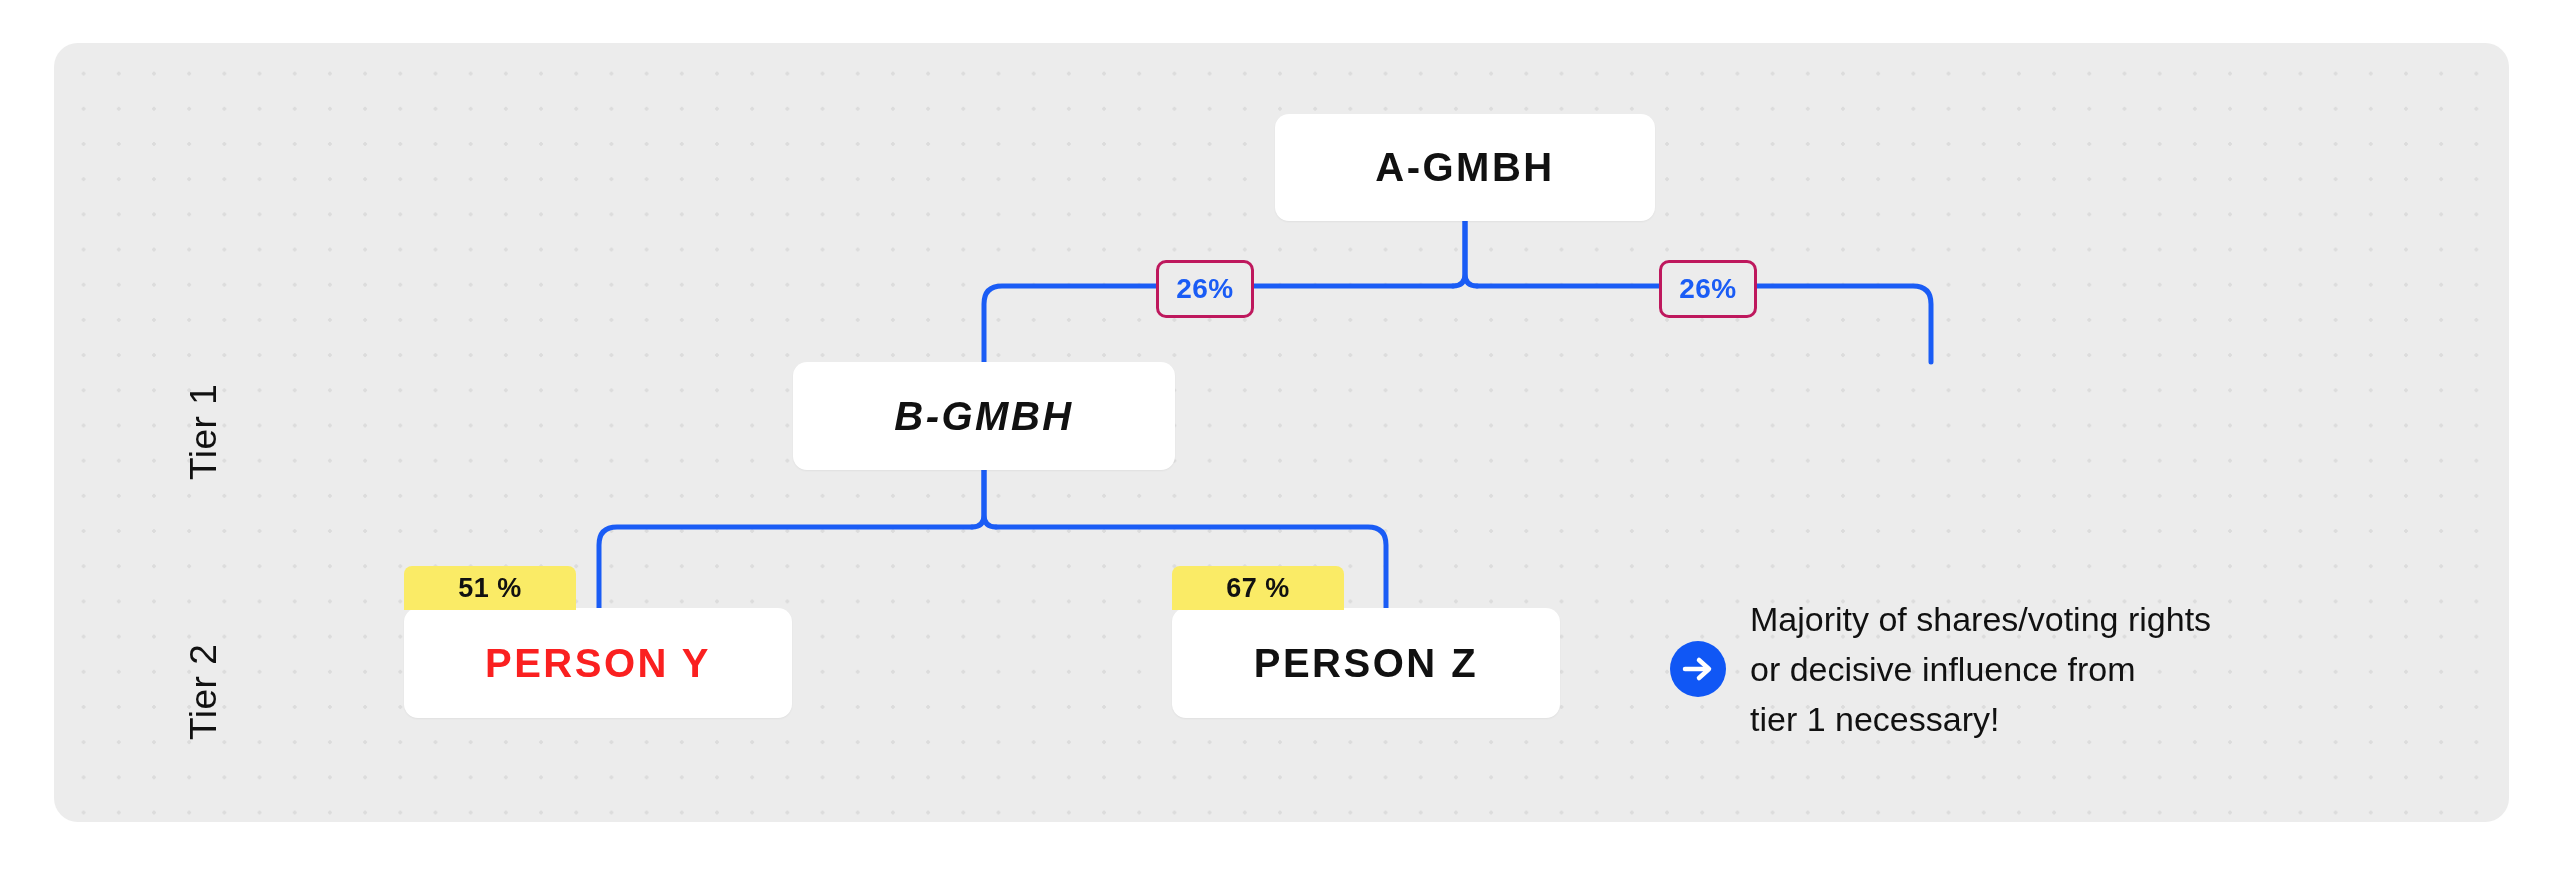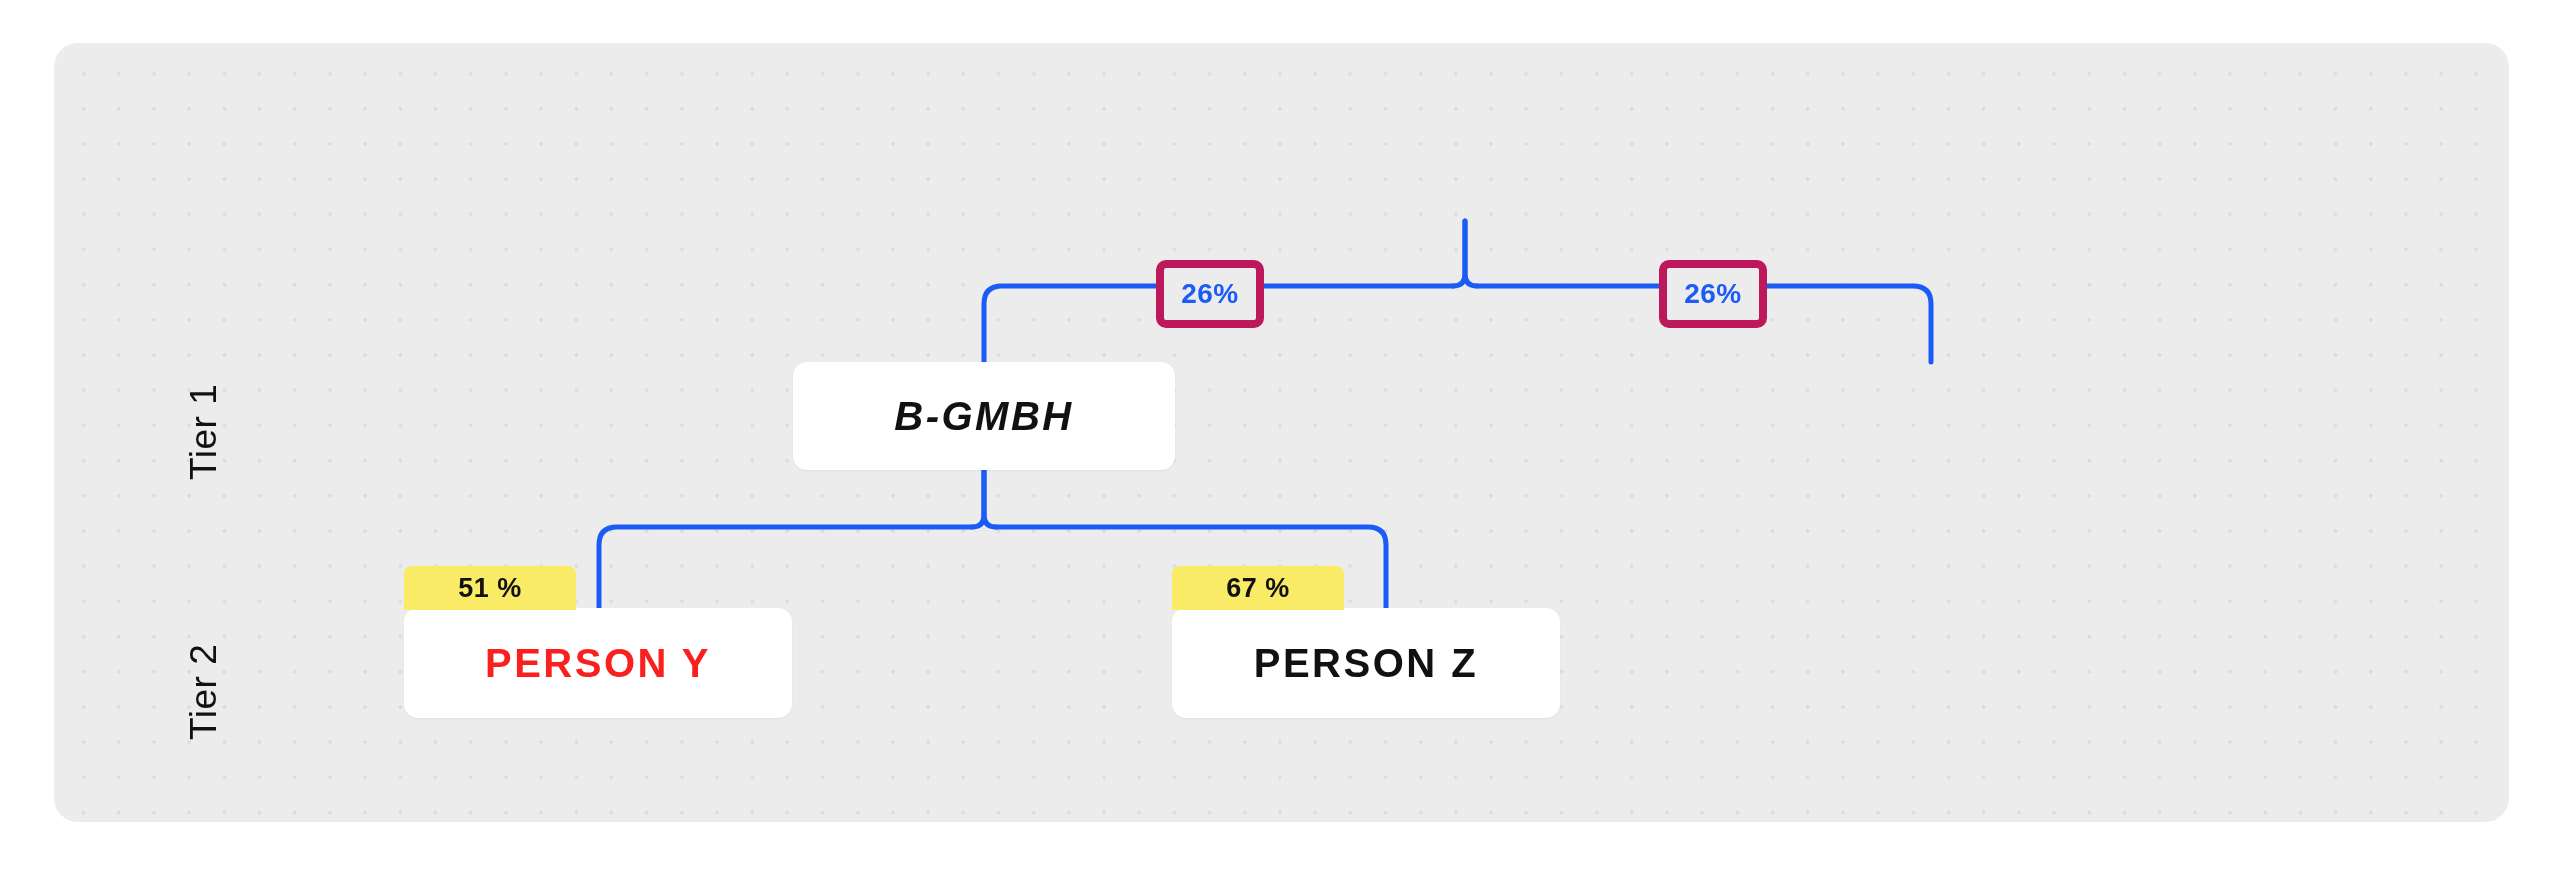--- a/index.html
+++ b/index.html
@@ -87,21 +87,21 @@
 
   #node-a-gmbh  { left: 1275px; top: 114px; width: 380px;  height: 107px; }
   #node-b-gmbh  { left: 793px;  top: 362px; width: 382px;  height: 108px; font-style: italic; }
   #node-person-x{ left: 1740px; top: 362px; width: 382px;  height: 108px; }
   #node-person-y{ left: 404px;  top: 608px; width: 388px;  height: 110px; }
   #node-person-z{ left: 1172px; top: 608px; width: 388px;  height: 110px; }
 
   
   .pct-pill {
     position: absolute;
-    border: 8px solid #be185d;
+    border: 3px solid #be185d;
     background: #ececec;
     border-radius: 10px;
     color: #1a5cf5;
     font-size: 28px;
     font-weight: 700;
     letter-spacing: 0.5px;
     display: flex;
     align-items: center;
     justify-content: center;
     height: 52px;
@@ -170,34 +170,47 @@
     <path class="conn-path" d="M 1477 286 L 1913 286 Q 1931 286 1931 304 L 1931 362"></path>
 
     <path class="conn-path" d="M 984 470 L 984 515 Q 984 527 972 527"></path>
     <path class="conn-path" d="M 984 470 L 984 515 Q 984 527 996 527"></path>
 
     <path class="conn-path" d="M 972 527 L 617 527 Q 599 527 599 545 L 599 608"></path>
 
     <path class="conn-path" d="M 996 527 L 1368 527 Q 1386 527 1386 545 L 1386 608"></path>
   </svg>
 
+  <div class="node dark" id="node-a-gmbh">
+    <span class="node-text">A-GMBH</span>
+  </div>
 
   <div class="node dark" id="node-b-gmbh">
     <span class="node-text">B-GMBH</span>
   </div>
 
 
   <div class="node red" id="node-person-y">
     <span class="node-text">PERSON Y</span>
   </div>
 
   <div class="node dark" id="node-person-z">
     <span class="node-text">PERSON Z</span>
   </div>
 
   <div class="pct-pill" id="pct-left">26%</div>
   <div class="pct-pill" id="pct-right">26%</div>
 
   <div class="pct-badge" id="badge-y">51 %</div>
   <div class="pct-badge" id="badge-z">67 %</div>
 
+  <div class="note">
+    <svg class="note-icon" viewBox="0 0 56 56">
+      <circle cx="28" cy="28" r="28" fill="#1057f5"></circle>
+      <path d="M 15 28 L 38 28" stroke="#ffffff" stroke-width="4.5" stroke-linecap="round" fill="none"></path>
+      <path d="M 29 19 L 39 28 L 29 37" stroke="#ffffff" stroke-width="4.5" stroke-linecap="round" stroke-linejoin="round" fill="none"></path>
+    </svg>
+    <div class="note-text">Majority of shares/voting rights
+or decisive influence from
+tier 1 necessary!</div>
+  </div>
 
 </div>
 
 </body></html>

